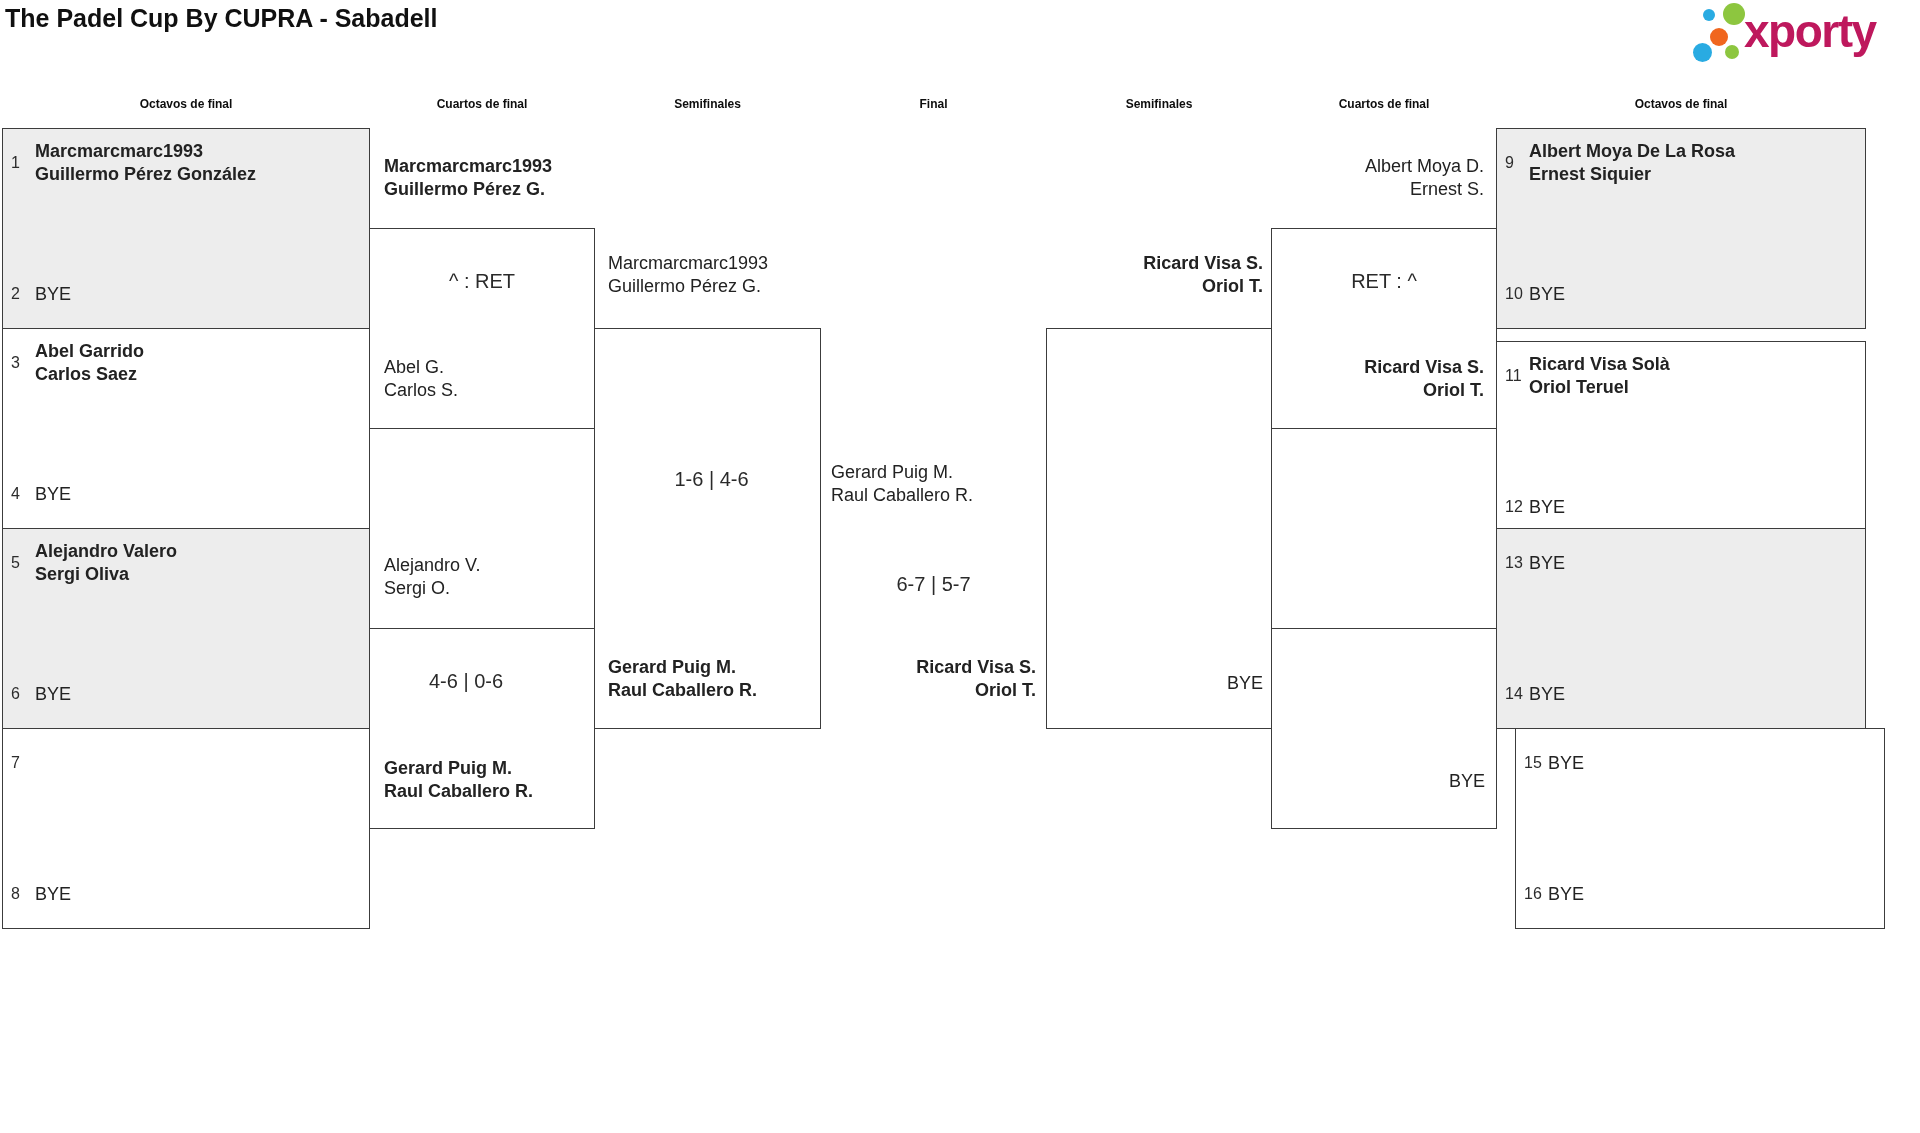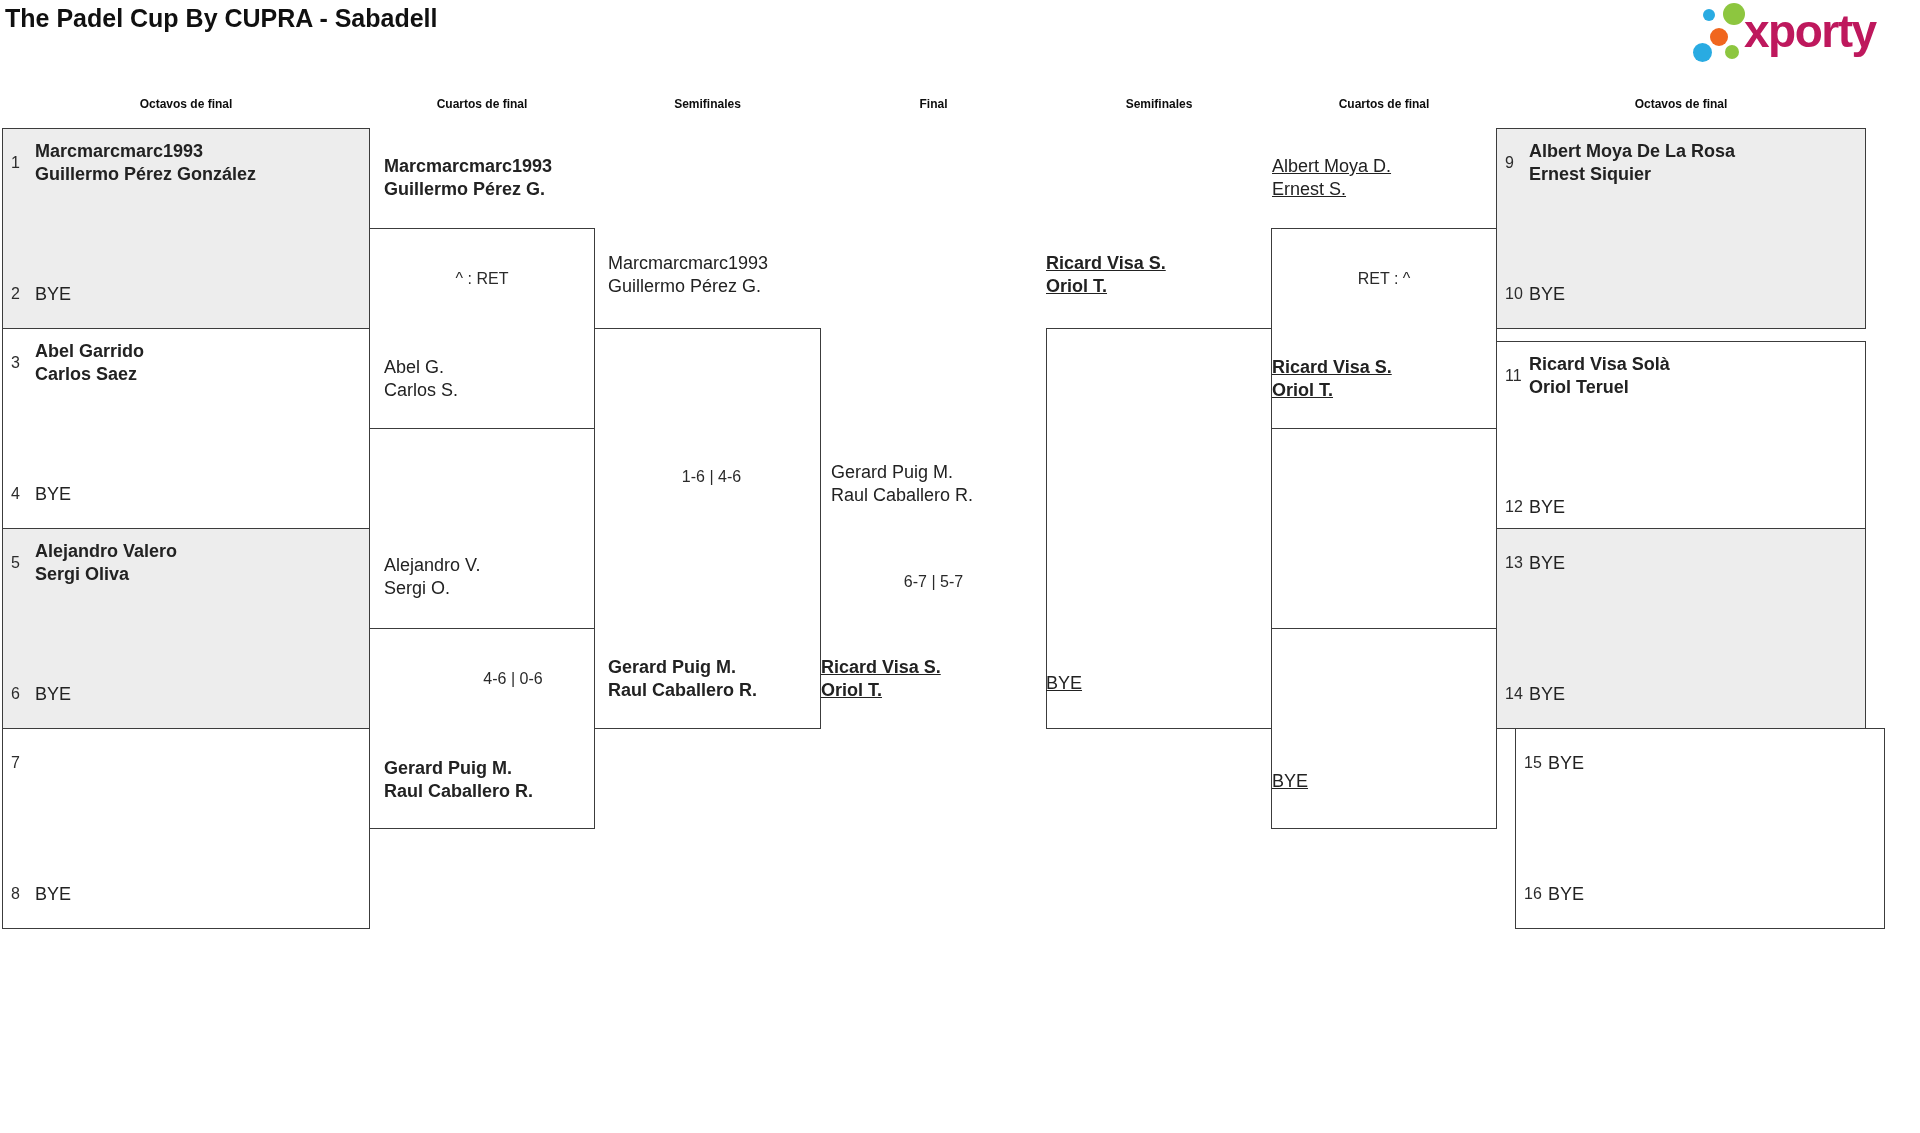--- a/index.html
+++ b/index.html
@@ -24,22 +24,22 @@
   
   .slot{position:absolute;left:8px;right:6px;display:flex;align-items:center;}
   .slot-top{top:10px;min-height:48px;}
   .slot-bottom{bottom:16px;height:36px;}
   .seed{width:24px;flex:none;font-size:16px;color:#2c2c2c;}
   .names{font-size:18px;line-height:23px;color:#222;}
   .bold{font-weight:bold;}
 
   
   .team{position:absolute;font-size:18px;line-height:23px;color:#222;}
-  .team.right{text-decoration:underline;}
-  .score{position:absolute;text-align:center;font-size:16px;color:#2a2a2a;}
+  .team.right{text-align:right;}
+  .score{position:absolute;text-align:center;font-size:20px;color:#2a2a2a;}
 </style>
 </head>
 <body>
 
 <div class="abs title">
   <div>The Padel Cup By CUPRA - Sabadell</div>
 </div>
 
 <div class="abs logo">
   <span class="dot" style="left:13px;top:9px;width:12px;height:12px;background:#29abe2;"></span>
@@ -194,21 +194,21 @@
 <div class="score" style="left:369px;top:270px;width:226px;">^ : RET</div>
 <div class="team" style="left:384px;top:356px;">
   <div>Abel G.</div>
   <div>Carlos S.</div>
 </div>
 
 <div class="team" style="left:384px;top:554px;">
   <div>Alejandro V.</div>
   <div>Sergi O.</div>
 </div>
-<div class="score" style="left:369px;top:670px;width:194px;padding-left:47px;">4-6 | 0-6</div>
+<div class="score" style="left:369px;top:670px;width:194px;">4-6 | 0-6</div>
 <div class="team bold" style="left:384px;top:757px;">
   <div>Gerard Puig M.</div>
   <div>Raul Caballero R.</div>
 </div>
 
 <div class="team" style="left:608px;top:252px;">
   <div>Marcmarcmarc1993</div>
   <div>Guillermo Pérez G.</div>
 </div>
 <div class="score" style="left:594px;top:468px;width:235px;">1-6 | 4-6</div>

